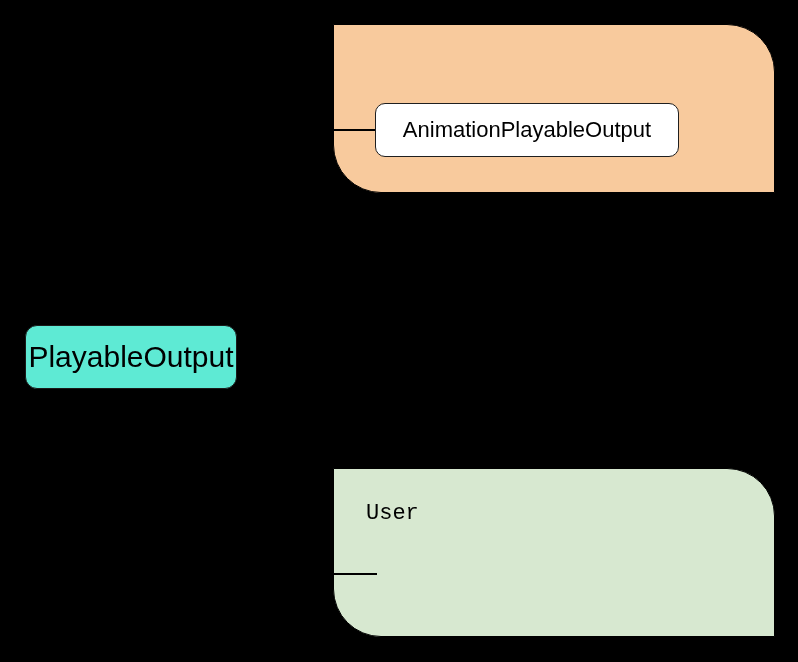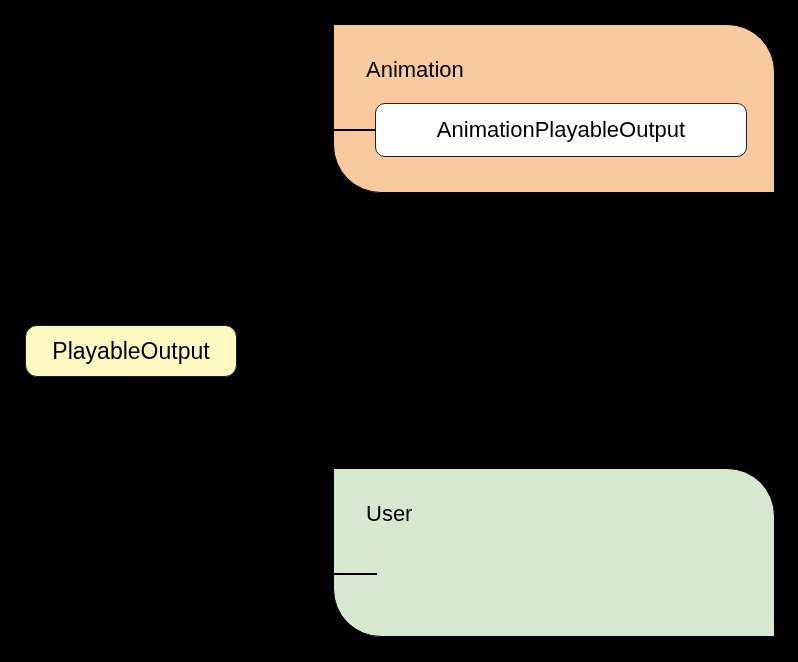--- a/index.html
+++ b/index.html
@@ -14,63 +14,63 @@
     background: #000000;
     overflow: hidden;
     font-family: "Liberation Sans", sans-serif;
     color: #000000;
   }
   .root-node {
     position: absolute;
     left: 25px;
     top: 325px;
     width: 212px;
-    height: 52px;
-    background: #fef9c3;
+    height: 64px;
+    background: #5eead4;
     border: 1px solid #1a1a1a;
     border-radius: 12px;
     display: flex;
     align-items: center;
     justify-content: center;
-    font-size: 23px;
+    font-size: 30px;
     box-sizing: border-box;
   }
   .group {
     position: absolute;
     left: 333px;
     width: 442px;
     height: 169px;
     border: 1px solid #000000;
     
     border-radius: 0 48px 0 48px;
     box-sizing: border-box;
   }
   .group-0 { top: 24px; }
   .group-1 { top: 248px; }
-  .group-2 { top: 468px; }
+  .group-2 { top: 468px; font-family: Liberation Mono, monospace; }
   .group-label {
     position: absolute;
     left: 32px;
     top: 32px;
     font-size: 22px;
     white-space: nowrap;
   }
   .connector {
     position: absolute;
     left: 0;
     top: 104px;
     width: 43px;
     height: 1.5px;
     background: #000000;
   }
   .child-node {
     position: absolute;
     left: 41px;
     top: 78px;
-    width: 372px;
+    width: 304px;
     height: 54px;
     background: #ffffff;
     border: 1.5px solid #1f1f1f;
     border-radius: 10px;
     display: flex;
     align-items: center;
     justify-content: center;
     font-size: 22px;
     box-sizing: border-box;
     white-space: nowrap;
@@ -79,21 +79,20 @@
 </head>
 <body>
 
 <div class="canvas">
 
   <div class="root-node">
     <span>PlayableOutput</span>
   </div>
 
   <div class="group group-0" style="background-color: rgb(248, 202, 157);">
-    <div class="group-label">Animation</div>
     <div class="connector"></div>
     <div class="child-node">
       <span>AnimationPlayableOutput</span>
     </div>
   </div>
 
 
   <div class="group group-2" style="background-color: rgb(215, 232, 208);">
     <div class="group-label">User</div>
     <div class="connector"></div>

